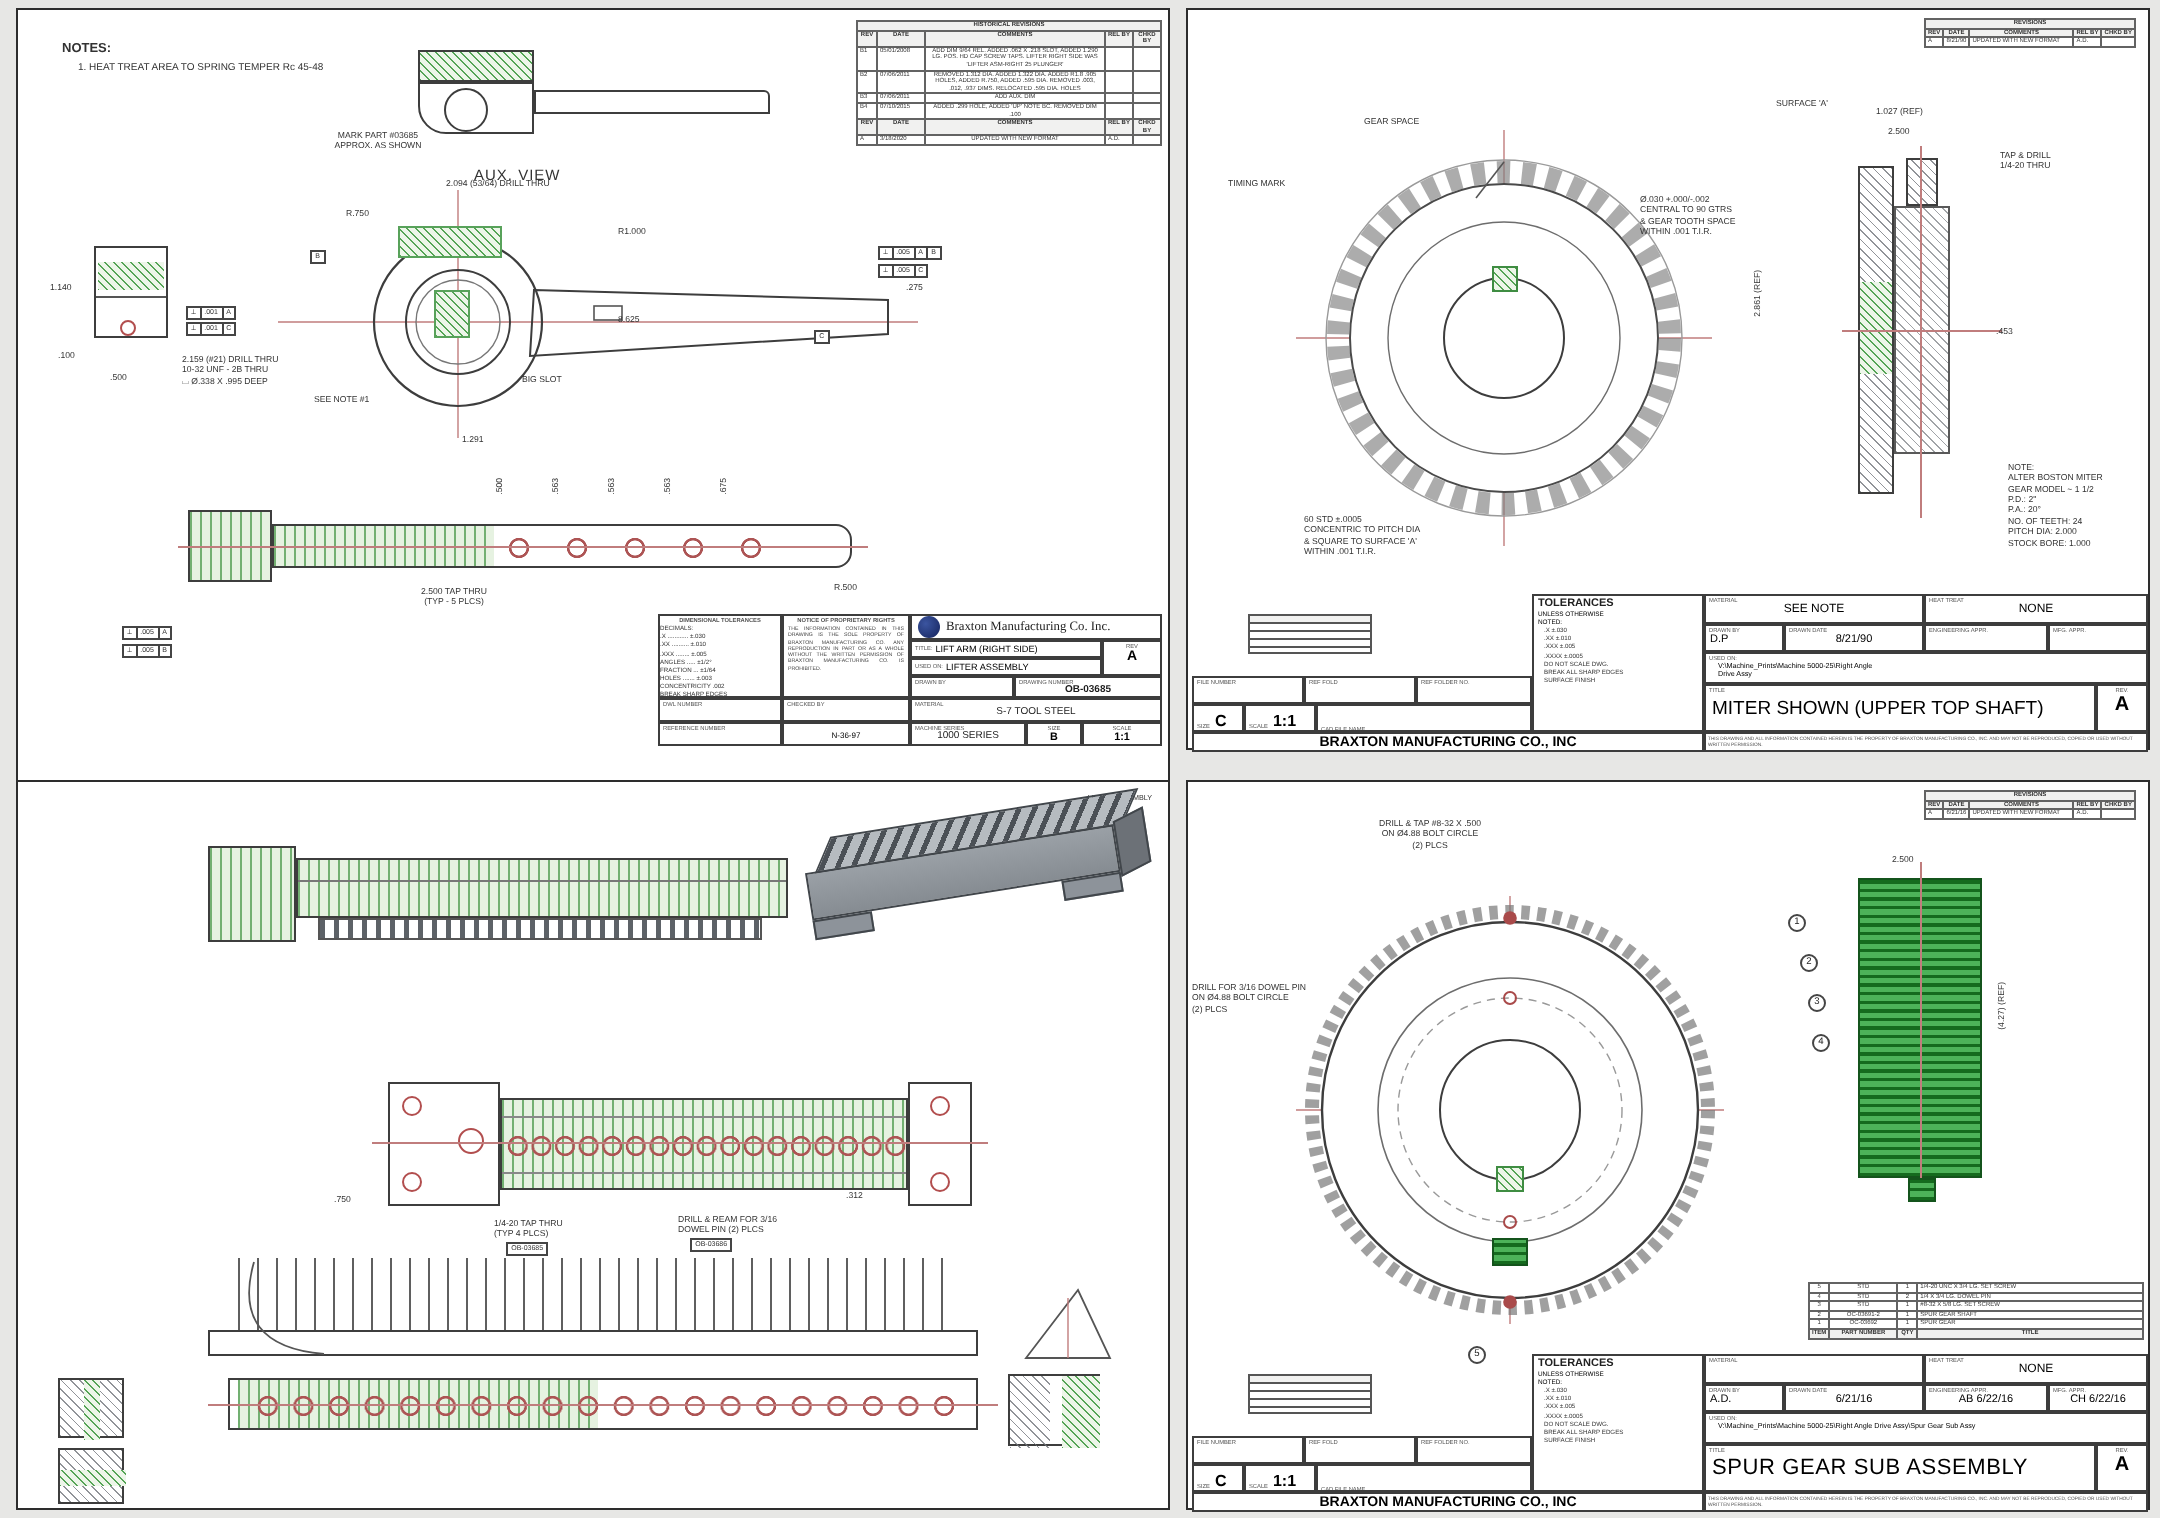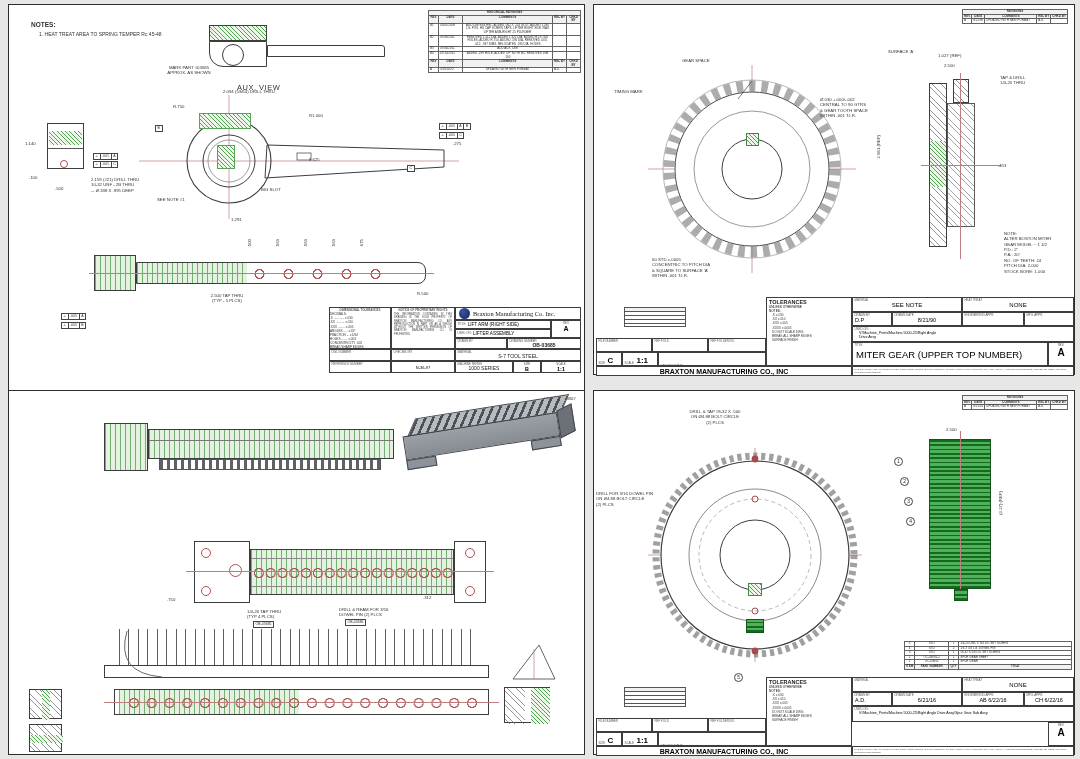--- a/index.html
+++ b/index.html
@@ -405,21 +405,21 @@
         <div class="cl">MFG. APPR.</div>
         <div class="ctr" style="font-size:5.5px"></div>
       </div>
     <div class="cell" style="left:256px;top:33px;width:222px;height:16px">
         <div class="cl">USED ON:</div>
         <div style="font-size:3.6px;padding-left:6px;white-space:pre-line">V:\Machine_Prints\Machine 5000-25\Right Angle
 Drive Assy</div>
       </div>
     <div class="cell" style="left:256px;top:49px;width:196px;height:24px">
         <div class="cl">TITLE</div>
-        <div style="font-size:9.5px;padding:2px 3px">MITER GEAR (UPPER TOP NUMBER)</div>
+        <div style="font-size:9.5px;padding:2px 3px">MITER SHOWN (UPPER TOP SHAFT)</div>
       </div>
     <div class="cell ctr" style="left:452px;top:49px;width:26px;height:24px">
         <div class="cl ctr">REV.</div>
         <div style="font-size:10px;font-weight:bold">A</div>
       </div>
   </div>
 </div>
 
 <div class="sheet" style="left:8px;top:390px;width:577px;height:365px">
   <div class="ann" style="left:505px;top:6px;width:62px;text-align:right;font-size:3.6px">LIFTER ASSEMBLY</div>
@@ -670,18 +670,22 @@
         <div class="ctr" style="font-size:5.5px">AB 6/22/16</div>
       </div>
     <div class="cell" style="left:428px;top:17px;width:50px;height:14px">
         <div class="cl">MFG. APPR.</div>
         <div class="ctr" style="font-size:5.5px">CH 6/22/16</div>
       </div>
     <div class="cell" style="left:256px;top:31px;width:222px;height:16px">
         <div class="cl">USED ON:</div>
         <div style="font-size:3.6px;padding-left:6px;white-space:pre-line">V:\Machine_Prints\Machine 5000-25\Right Angle Drive Assy\Spur Gear Sub Assy</div>
       </div>
+    <div class="cell" style="left:256px;top:47px;width:196px;height:24px">
+        <div class="cl">TITLE</div>
+        <div style="font-size:11px;padding:1px 3px;letter-spacing:.3px">SPUR GEAR SUB ASSEMBLY</div>
+      </div>
     <div class="cell ctr" style="left:452px;top:47px;width:26px;height:24px">
         <div class="cl ctr">REV.</div>
         <div style="font-size:10px;font-weight:bold">A</div>
       </div>
   </div>
 </div>
 
 </body></html>

